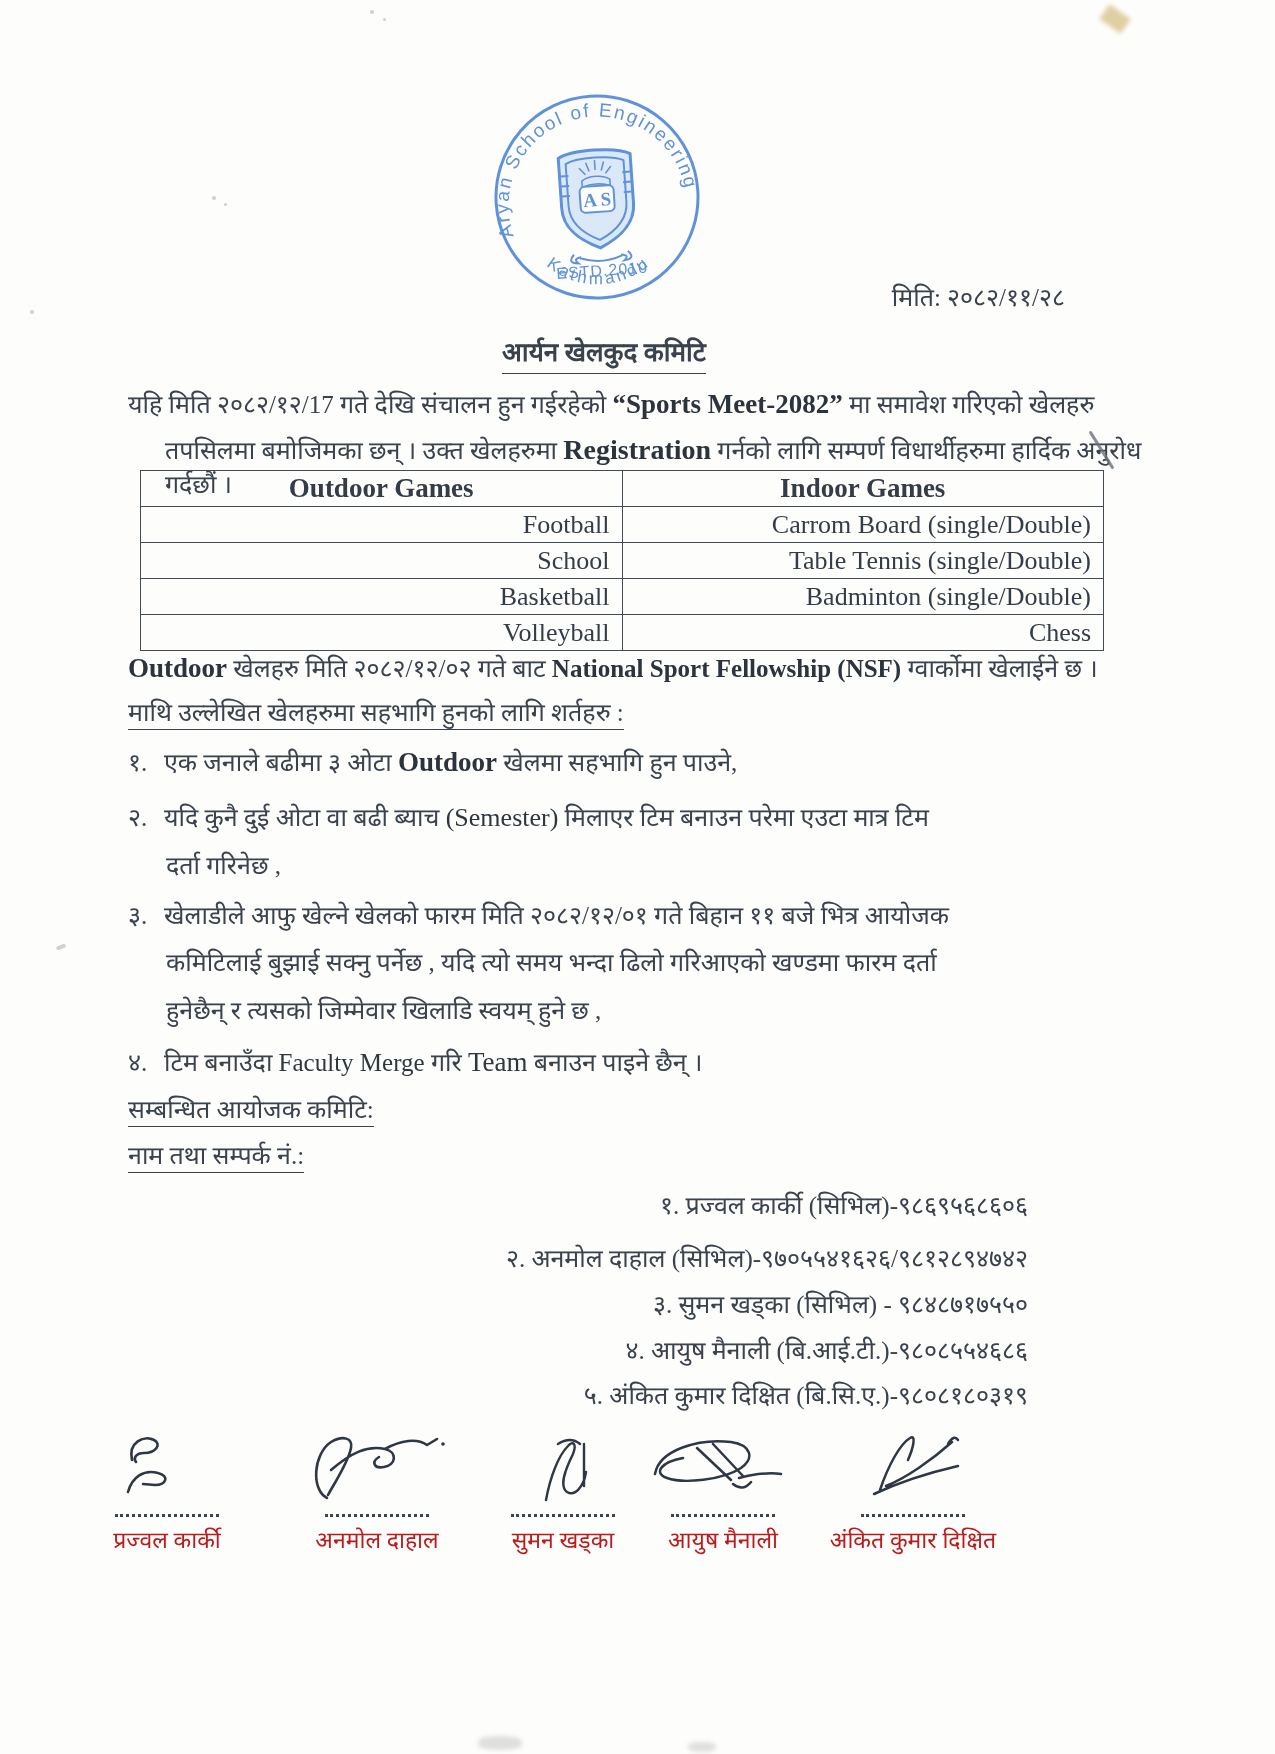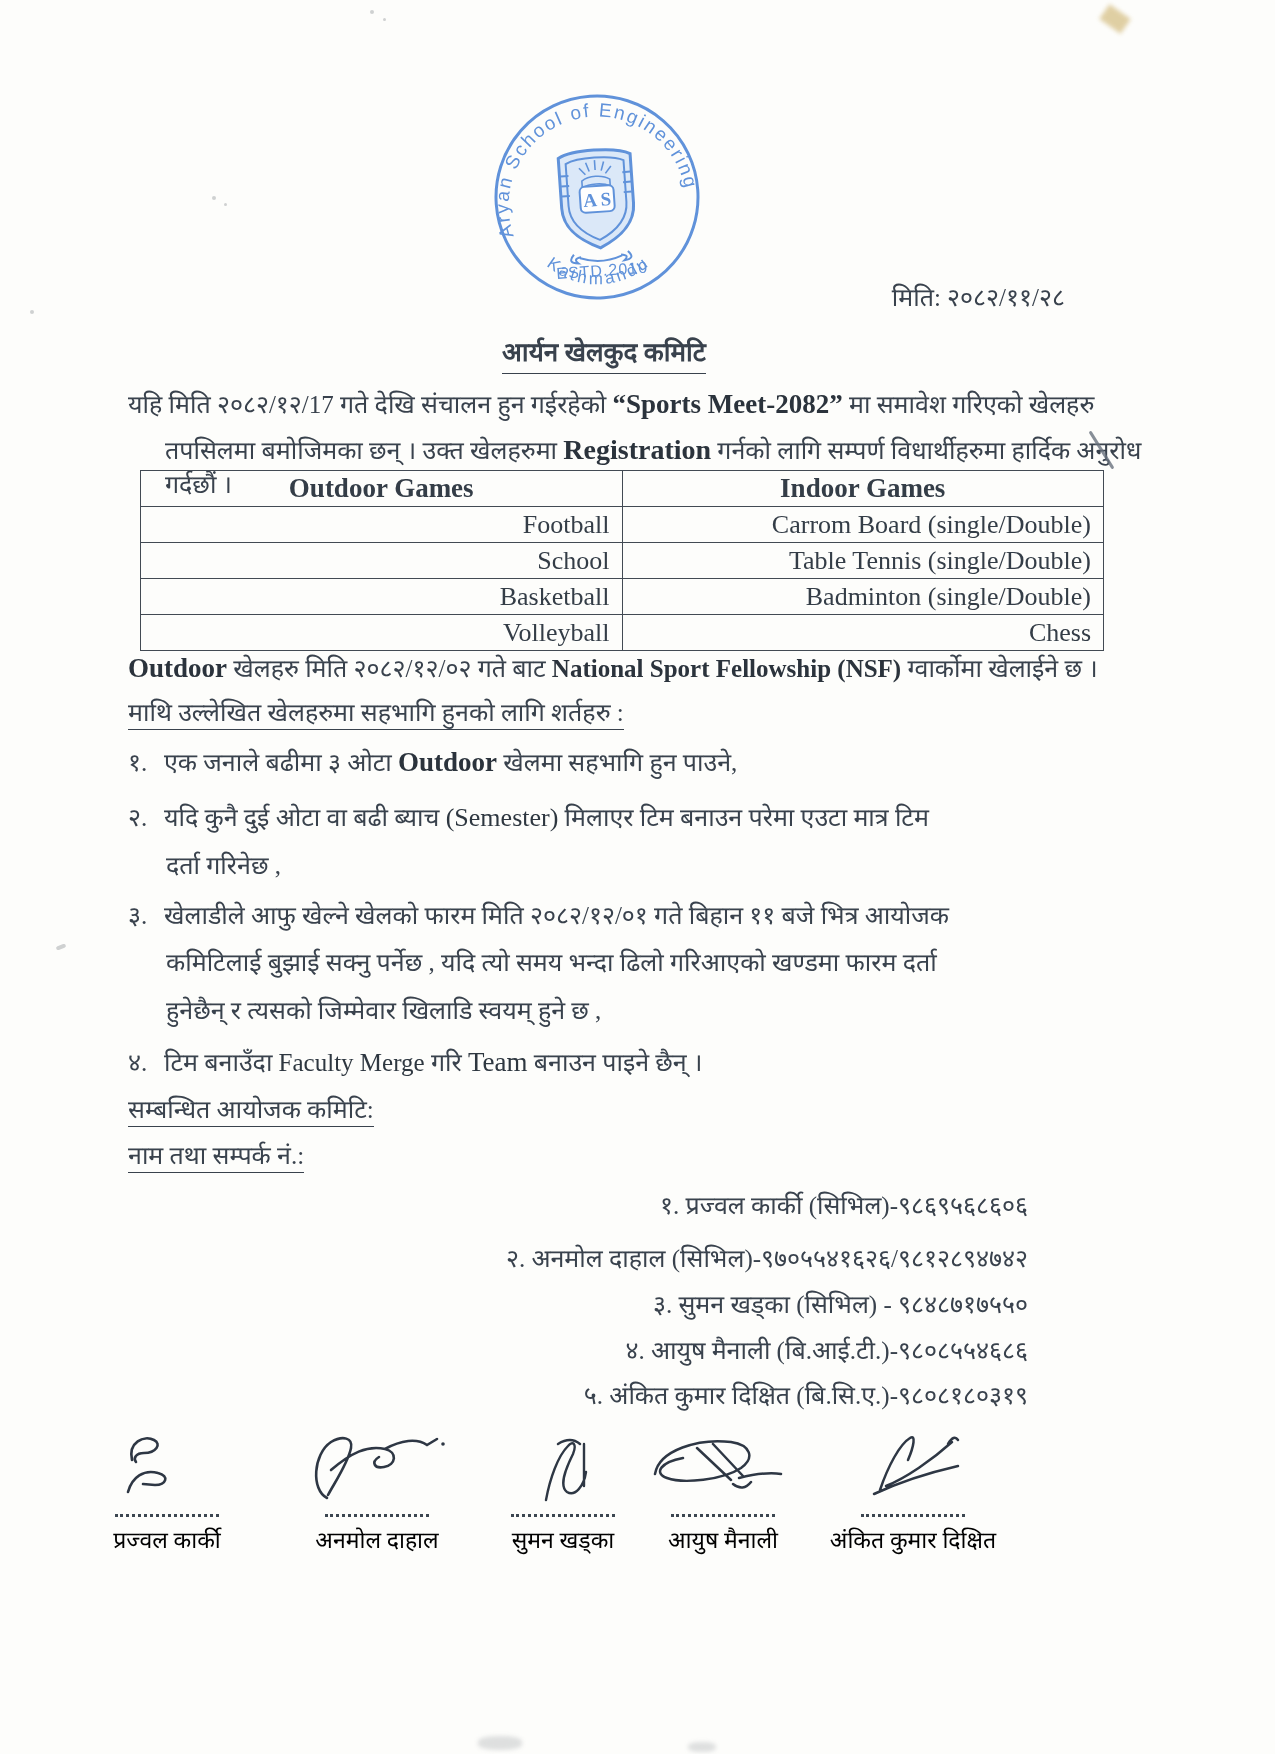--- a/index.html
+++ b/index.html
@@ -34,21 +34,21 @@
   
   .item-line{left:128px;width:1010px;font-size:25px;}
   .item-cont{left:166px;width:980px;font-size:25px;}
   .hang-num{display:inline-block;min-width:36px;}
   
   .contact{left:128px;width:900px;font-size:25px;text-align:right;}
   
   .sig-block{width:190px;text-align:center;}
   .sig-svg{display:block;margin:0 auto;}
   .sig-dots{width:104px;margin:0 auto;border-bottom:3.2px dotted #3c4650;height:2px;}
-  .sig-name{font-size:23px;margin-top:6px;color:#000000;}
+  .sig-name{font-size:23px;margin-top:6px;color:#b91c1c;}
   
   .stamp{top:90px;left:490px;width:214px;height:214px;transform:rotate(-4deg);opacity:.88;}
   
   .speck{position:absolute;background:#8a8f94;border-radius:50%;opacity:.4;}
   .smudge{position:absolute;background:#b9bcbe;opacity:.45;filter:blur(2px);border-radius:40%;}
   .pen-mark{position:absolute;width:3px;height:44px;background:#69727e;transform:rotate(-32deg);opacity:.8;border-radius:2px;}
   .ink-smudge{position:absolute;width:26px;height:18px;background:#c3a24e;opacity:.5;filter:blur(2px);transform:rotate(35deg);}
 </style>
 </head>
 <body>

